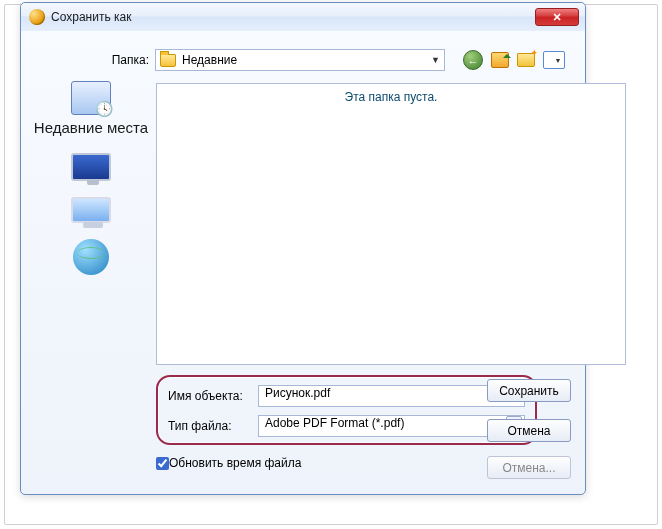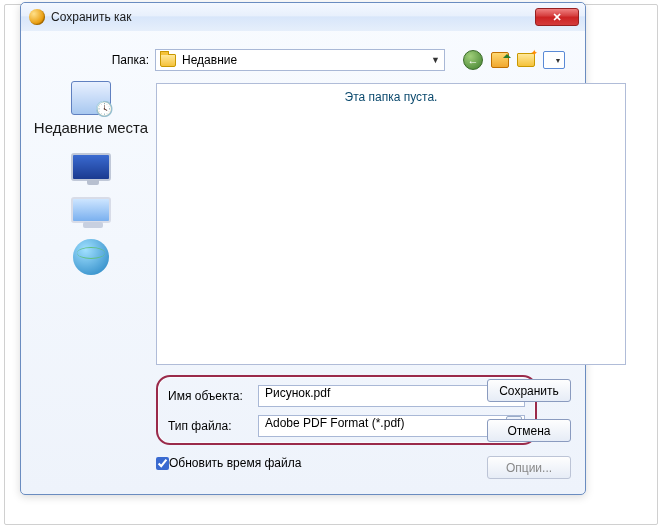--- a/index.html
+++ b/index.html
@@ -384,21 +384,21 @@
     <div class="buttons">
       <div class="btn">
         <span>Сохранить</span>
       </div>
       <div class="btn">
         <span>Отмена</span>
       </div>
     </div>
 
     <div class="btn opts">
-      <span>Опции...</span>
+      <span>Отмена...</span>
     </div>
 
     <div class="checkbox-row">
       <input type="checkbox" checked="" style="">
       <span>Обновить время файла</span>
     </div>
 
   </div>
 </div>
 

